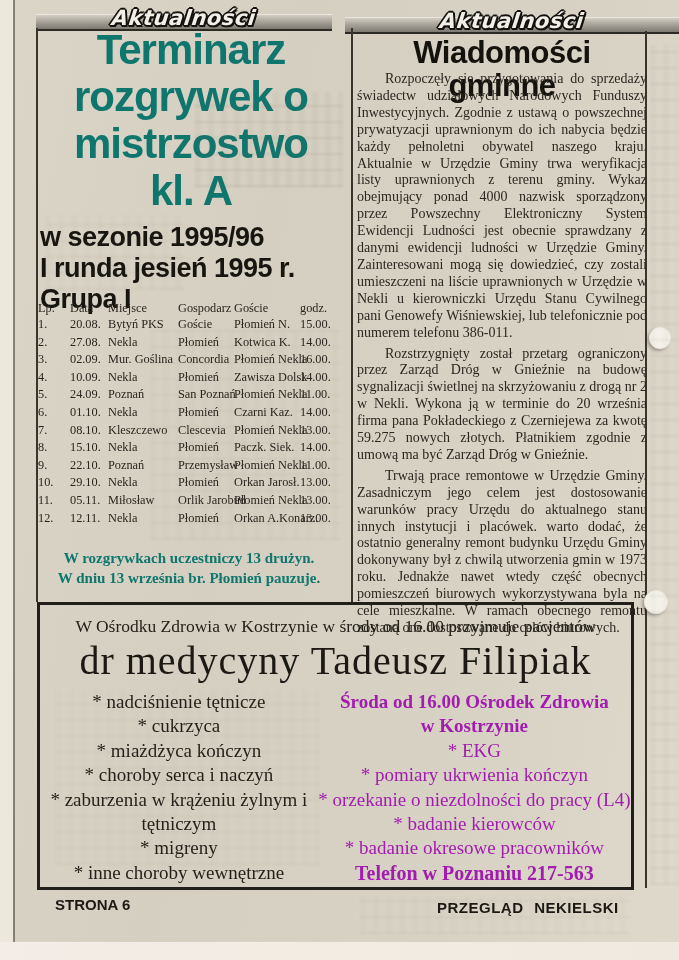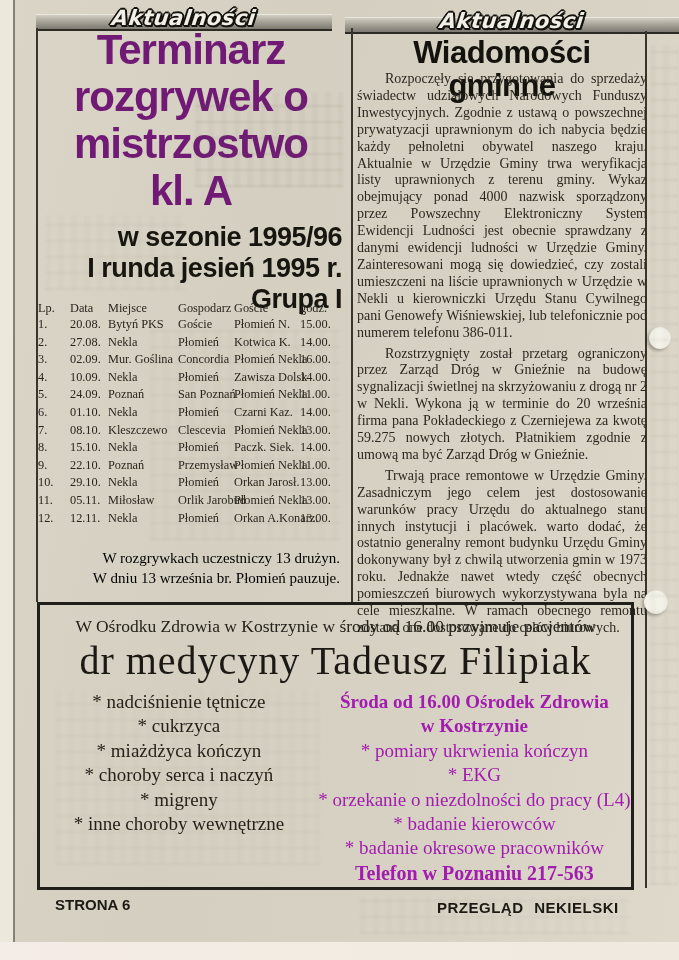--- a/index.html
+++ b/index.html
@@ -18,29 +18,29 @@
       background:linear-gradient(#d2cec4 0%,#a9a59b 45%,#7d7970 100%);
       border-top:1px solid #e9e6dd;border-bottom:2px solid #2c2a25;}
   .banner-label{position:absolute;text-align:center;
       font-family:"DejaVu Sans","Liberation Sans",sans-serif;font-weight:bold;font-style:italic;
       font-size:21px;line-height:22px;color:#f2efe7;letter-spacing:.5px;transform:skewX(-7deg);
       text-shadow:-1px -1px 0 #15130f,1px -1px 0 #15130f,-1px 1px 0 #15130f,
                   1px 1px 0 #15130f,2px 2px 0 #15130f,-2px 0 0 #15130f,
                   2px 0 0 #15130f,0 2px 0 #15130f,0 -2px 0 #15130f;}
   
   .headline{font-family:"Liberation Sans","DejaVu Sans",sans-serif;font-weight:bold;
-      font-size:42px;line-height:47px;letter-spacing:-1px;text-align:center;color:#701a75;}
+      font-size:42px;line-height:47px;letter-spacing:-1px;text-align:center;color:#0f766e;}
   .subhead{font-family:"Liberation Sans","DejaVu Sans",sans-serif;font-weight:bold;
-      font-size:27px;line-height:31px;letter-spacing:-.5px;text-align:right;color:#17150f;}
+      font-size:27px;line-height:31px;letter-spacing:-.5px;text-align:left;color:#17150f;}
   .sched{font-size:12.3px;color:#29251e;}
   .trow{display:grid;grid-template-columns:32px 38px 70px 56px 66px 42px;height:17.6px;
         white-space:nowrap;align-items:baseline;}
   .thead{height:16px;margin-bottom:0;}
   .row12{}
-  .note-line{font-weight:normal;font-size:15px;line-height:20px;text-align:right;color:#000000;}
+  .note-line{font-weight:bold;font-size:15px;line-height:20px;text-align:center;color:#0f766e;}
   
   .news-heading{font-family:"Liberation Sans","DejaVu Sans",sans-serif;font-weight:bold;
       font-size:31px;line-height:33px;letter-spacing:-.5px;color:#14120d;}
   .news-par{font-size:14px;line-height:16.9px;text-align:justify;text-indent:28px;
       margin:0 0 4px 0;color:#2b2720;}
   
   .adbox{position:absolute;left:37px;top:602px;width:597px;height:288px;
       border:3px solid #211f1a;box-sizing:border-box;text-align:center;}
   .ad-intro{font-size:17.5px;line-height:24px;margin-top:9px;color:#25221b;}
   .ad-doctor{font-size:40px;line-height:46px;letter-spacing:1px;color:#1c1914;}
@@ -206,28 +206,29 @@
 
   <div class="adbox">
     <div class="ad-intro">W Ośrodku Zdrowia w Kostrzynie w środy od 16.00 przyjmuje pacjentów</div>
     <div class="ad-doctor">dr medycyny Tadeusz Filipiak</div>
     <div class="ad-cols">
       <div class="ad-col-l">
         <div>* nadciśnienie tętnicze</div>
         <div>* cukrzyca</div>
         <div>* miażdżyca kończyn</div>
         <div>* choroby serca i naczyń</div>
+        <div>* zaburzenia w krążeniu żylnym i tętniczym</div>
         <div>* migreny</div>
         <div>* inne choroby wewnętrzne</div>
       </div>
       <div class="ad-col-r">
         <div class="ad-bold">Środa od 16.00 Ośrodek Zdrowia</div>
         <div class="ad-bold">w Kostrzynie</div>
+        <div class="nowrap">* EKG</div>
         <div class="nowrap">* pomiary ukrwienia kończyn</div>
-        <div class="nowrap">* EKG</div>
         <div class="nowrap">* orzekanie o niezdolności do pracy (L4)</div>
         <div class="nowrap">* badanie kierowców</div>
         <div class="nowrap">* badanie okresowe pracowników</div>
         <div class="ad-bold" style="font-size:20px;">Telefon w Poznaniu 217-563</div>
       </div>
     </div>
   </div>
 
   <div class="footer-text" style="left:55px;top:896px;text-align:right;">STRONA 6</div>
   <div class="footer-text" style="left:437px;top:899px;word-spacing:6px;letter-spacing:.5px;">PRZEGLĄD NEKIELSKI</div>

